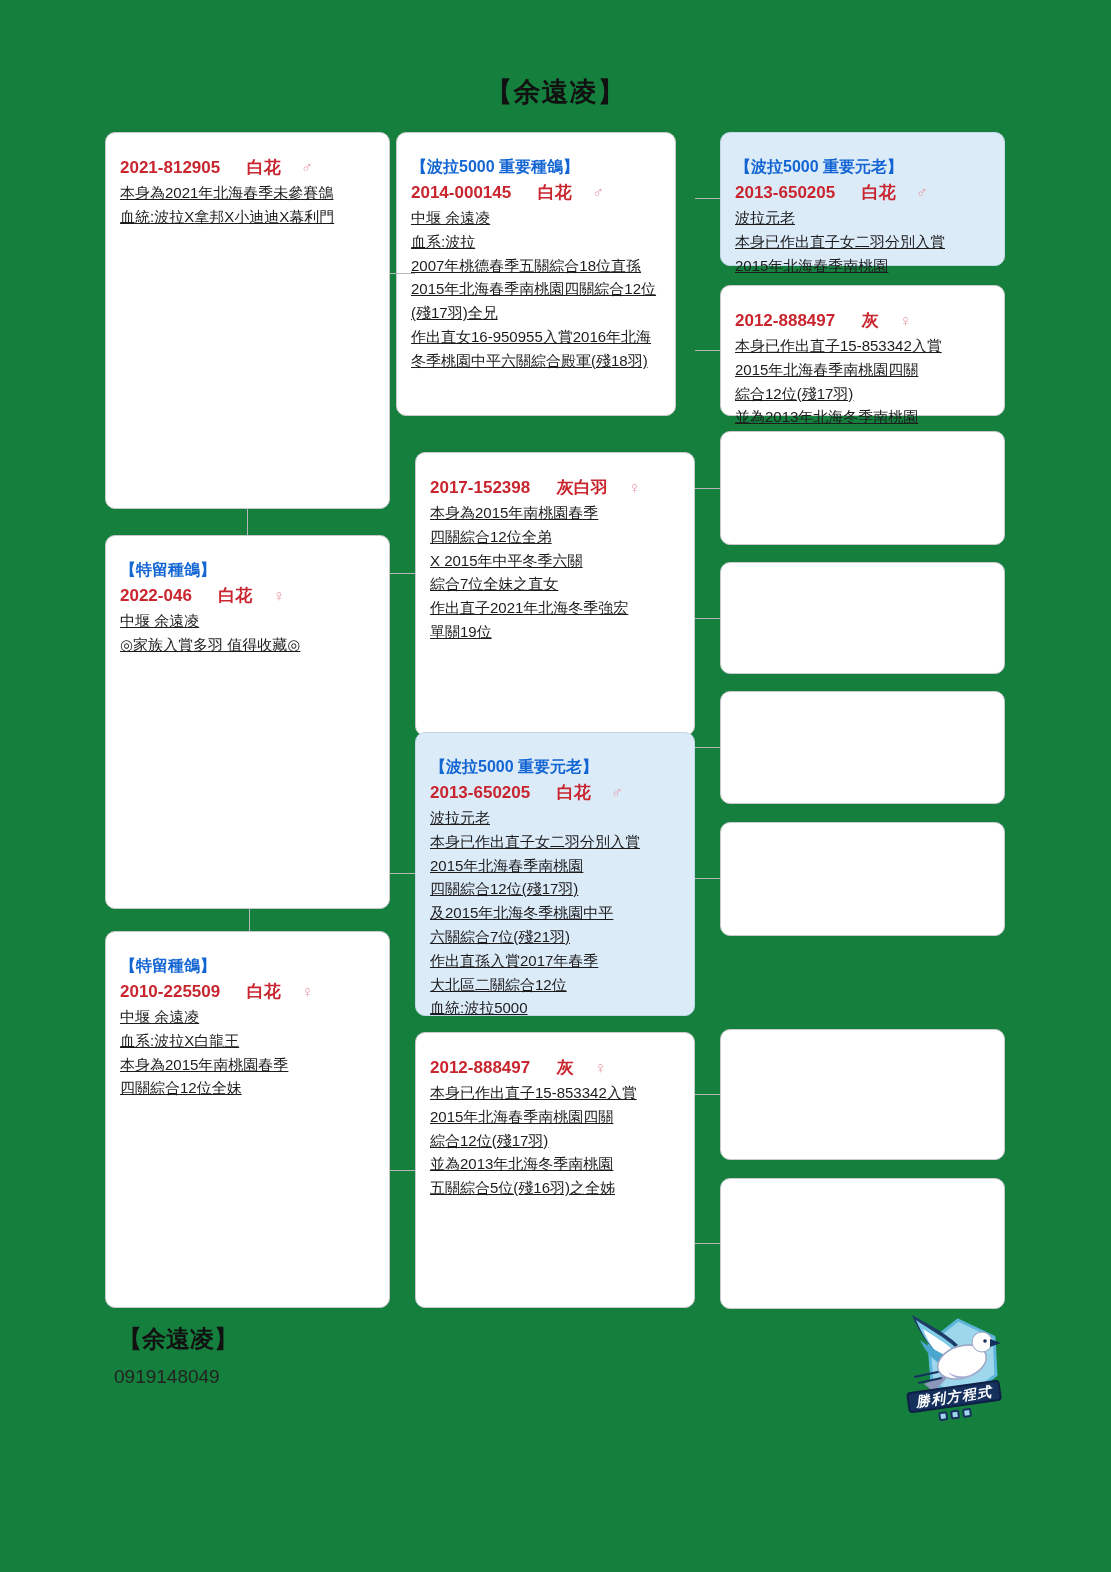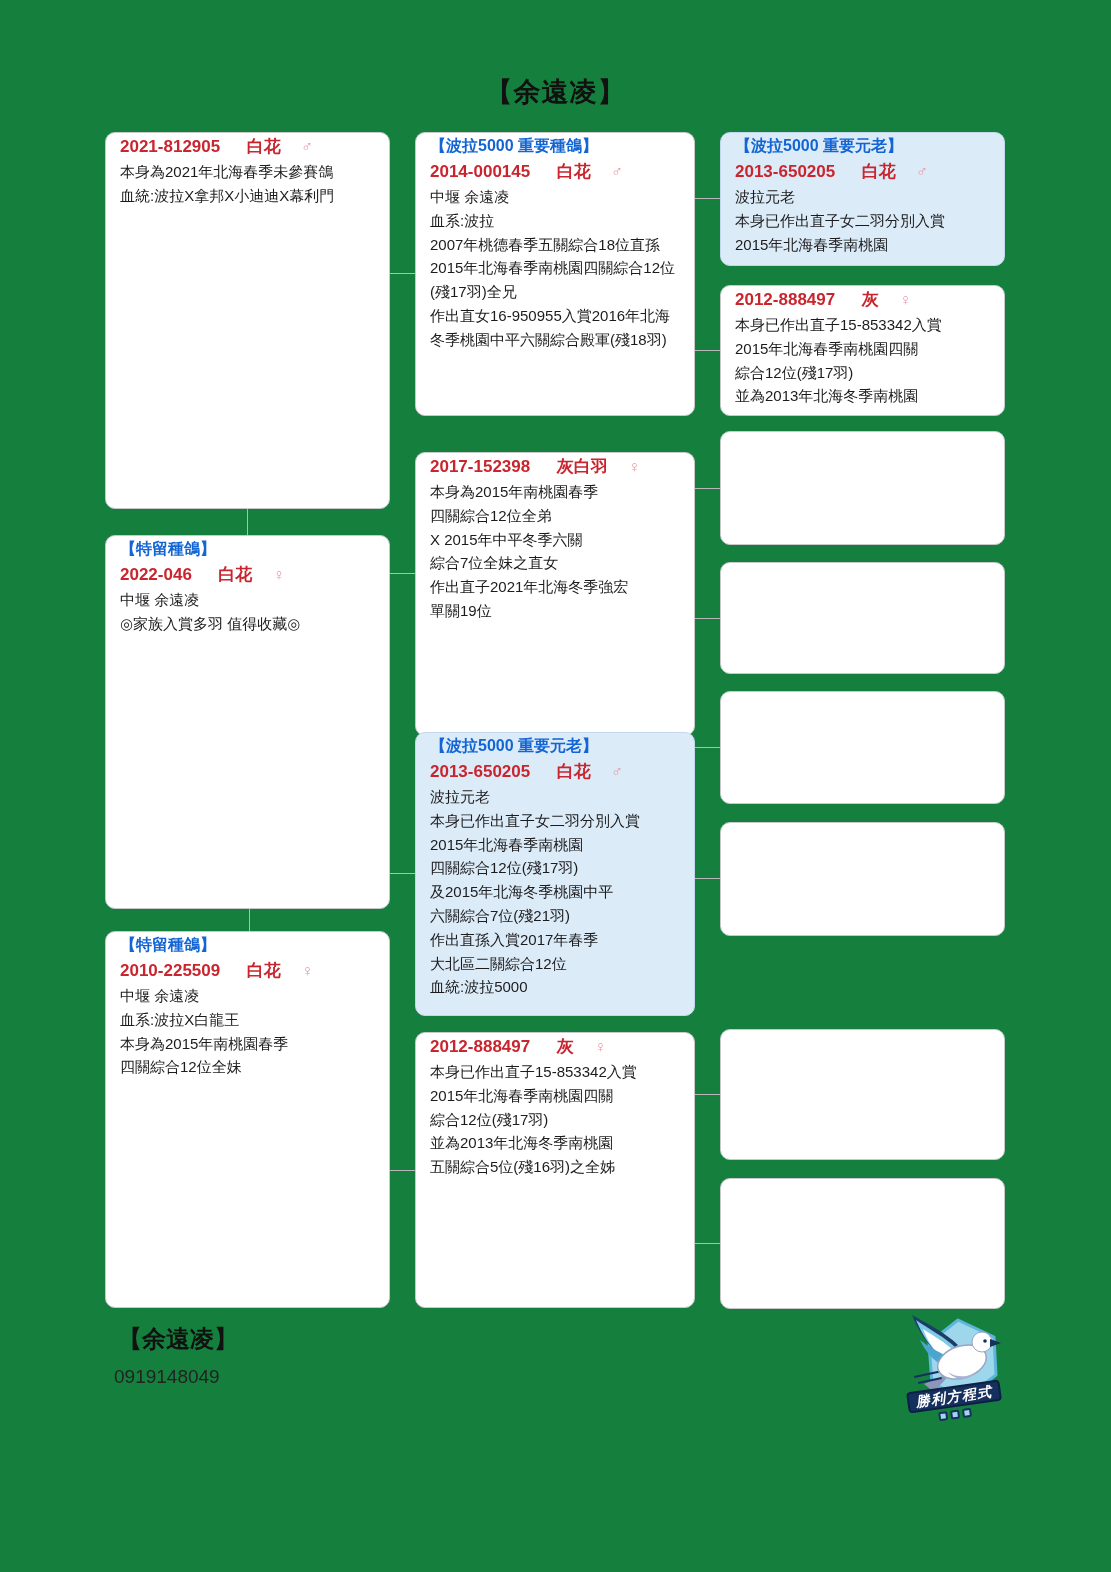--- a/index.html
+++ b/index.html
@@ -6,35 +6,35 @@
   .canvas{
     position:relative;width:1111px;height:1572px;background:#15803d;overflow:hidden;
     font-family:"Liberation Sans","DejaVu Sans",sans-serif;color:#1c1c1e;
   }
   .page-title{
     position:absolute;left:0;top:74px;width:1111px;text-align:center;
     font-size:27px;font-weight:700;color:#111;letter-spacing:1px;
   }
   .box{
     position:absolute;box-sizing:border-box;background:#fff;
-    border:1px solid #c9c9cc;border-radius:10px;padding:0 14px 0 14px;
+    border:1px solid #c9c9cc;border-radius:10px;padding:21px 14px 0 14px;
   }
   .box.hl{background:#dcebf8;border-color:#c3d7ea;}
   .hdr{font-size:16px;font-weight:700;color:#1265d3;line-height:25px;white-space:nowrap;}
   .hdr:empty{display:none;}
   .idline{line-height:27px;white-space:nowrap;}
   .pid,.pcolor{font-size:17px;font-weight:700;color:#c9252e;}
   .pcolor{margin-left:22px;}
   .psex{margin-left:16px;font-size:16px;font-weight:400;color:#e89aa6;}
-  .body-lines .ln{font-size:15px;line-height:23.8px;color:#1c1c1e;white-space:nowrap;}
+  .body-lines .ln{font-size:15px;line-height:23.8px;color:#1c1c1e;white-space:nowrap;text-decoration:underline;}
   
   .pos-L1{left:105px;top:132px;width:285px;height:377px;}
   .pos-L2{left:105px;top:535px;width:285px;height:374px;}
   .pos-L3{left:105px;top:931px;width:285px;height:377px;}
-  .pos-M1{left:415px;top:132px;width:280px;height:284px;}
+  .pos-M1{left:396px;top:132px;width:280px;height:284px;}
   .pos-M2{left:415px;top:452px;width:280px;height:284px;}
   .pos-M3{left:415px;top:732px;width:280px;height:284px;}
   .pos-M4{left:415px;top:1032px;width:280px;height:276px;}
   .pos-R1{left:720px;top:132px;width:285px;height:134px;}
   .pos-R2{left:720px;top:285px;width:285px;height:131px;}
   .pos-R3{left:720px;top:431px;width:285px;height:114px;}
   .pos-R4{left:720px;top:562px;width:285px;height:112px;}
   .pos-R5{left:720px;top:691px;width:285px;height:113px;}
   .pos-R6{left:720px;top:822px;width:285px;height:114px;}
   .pos-R7{left:720px;top:1029px;width:285px;height:131px;}

